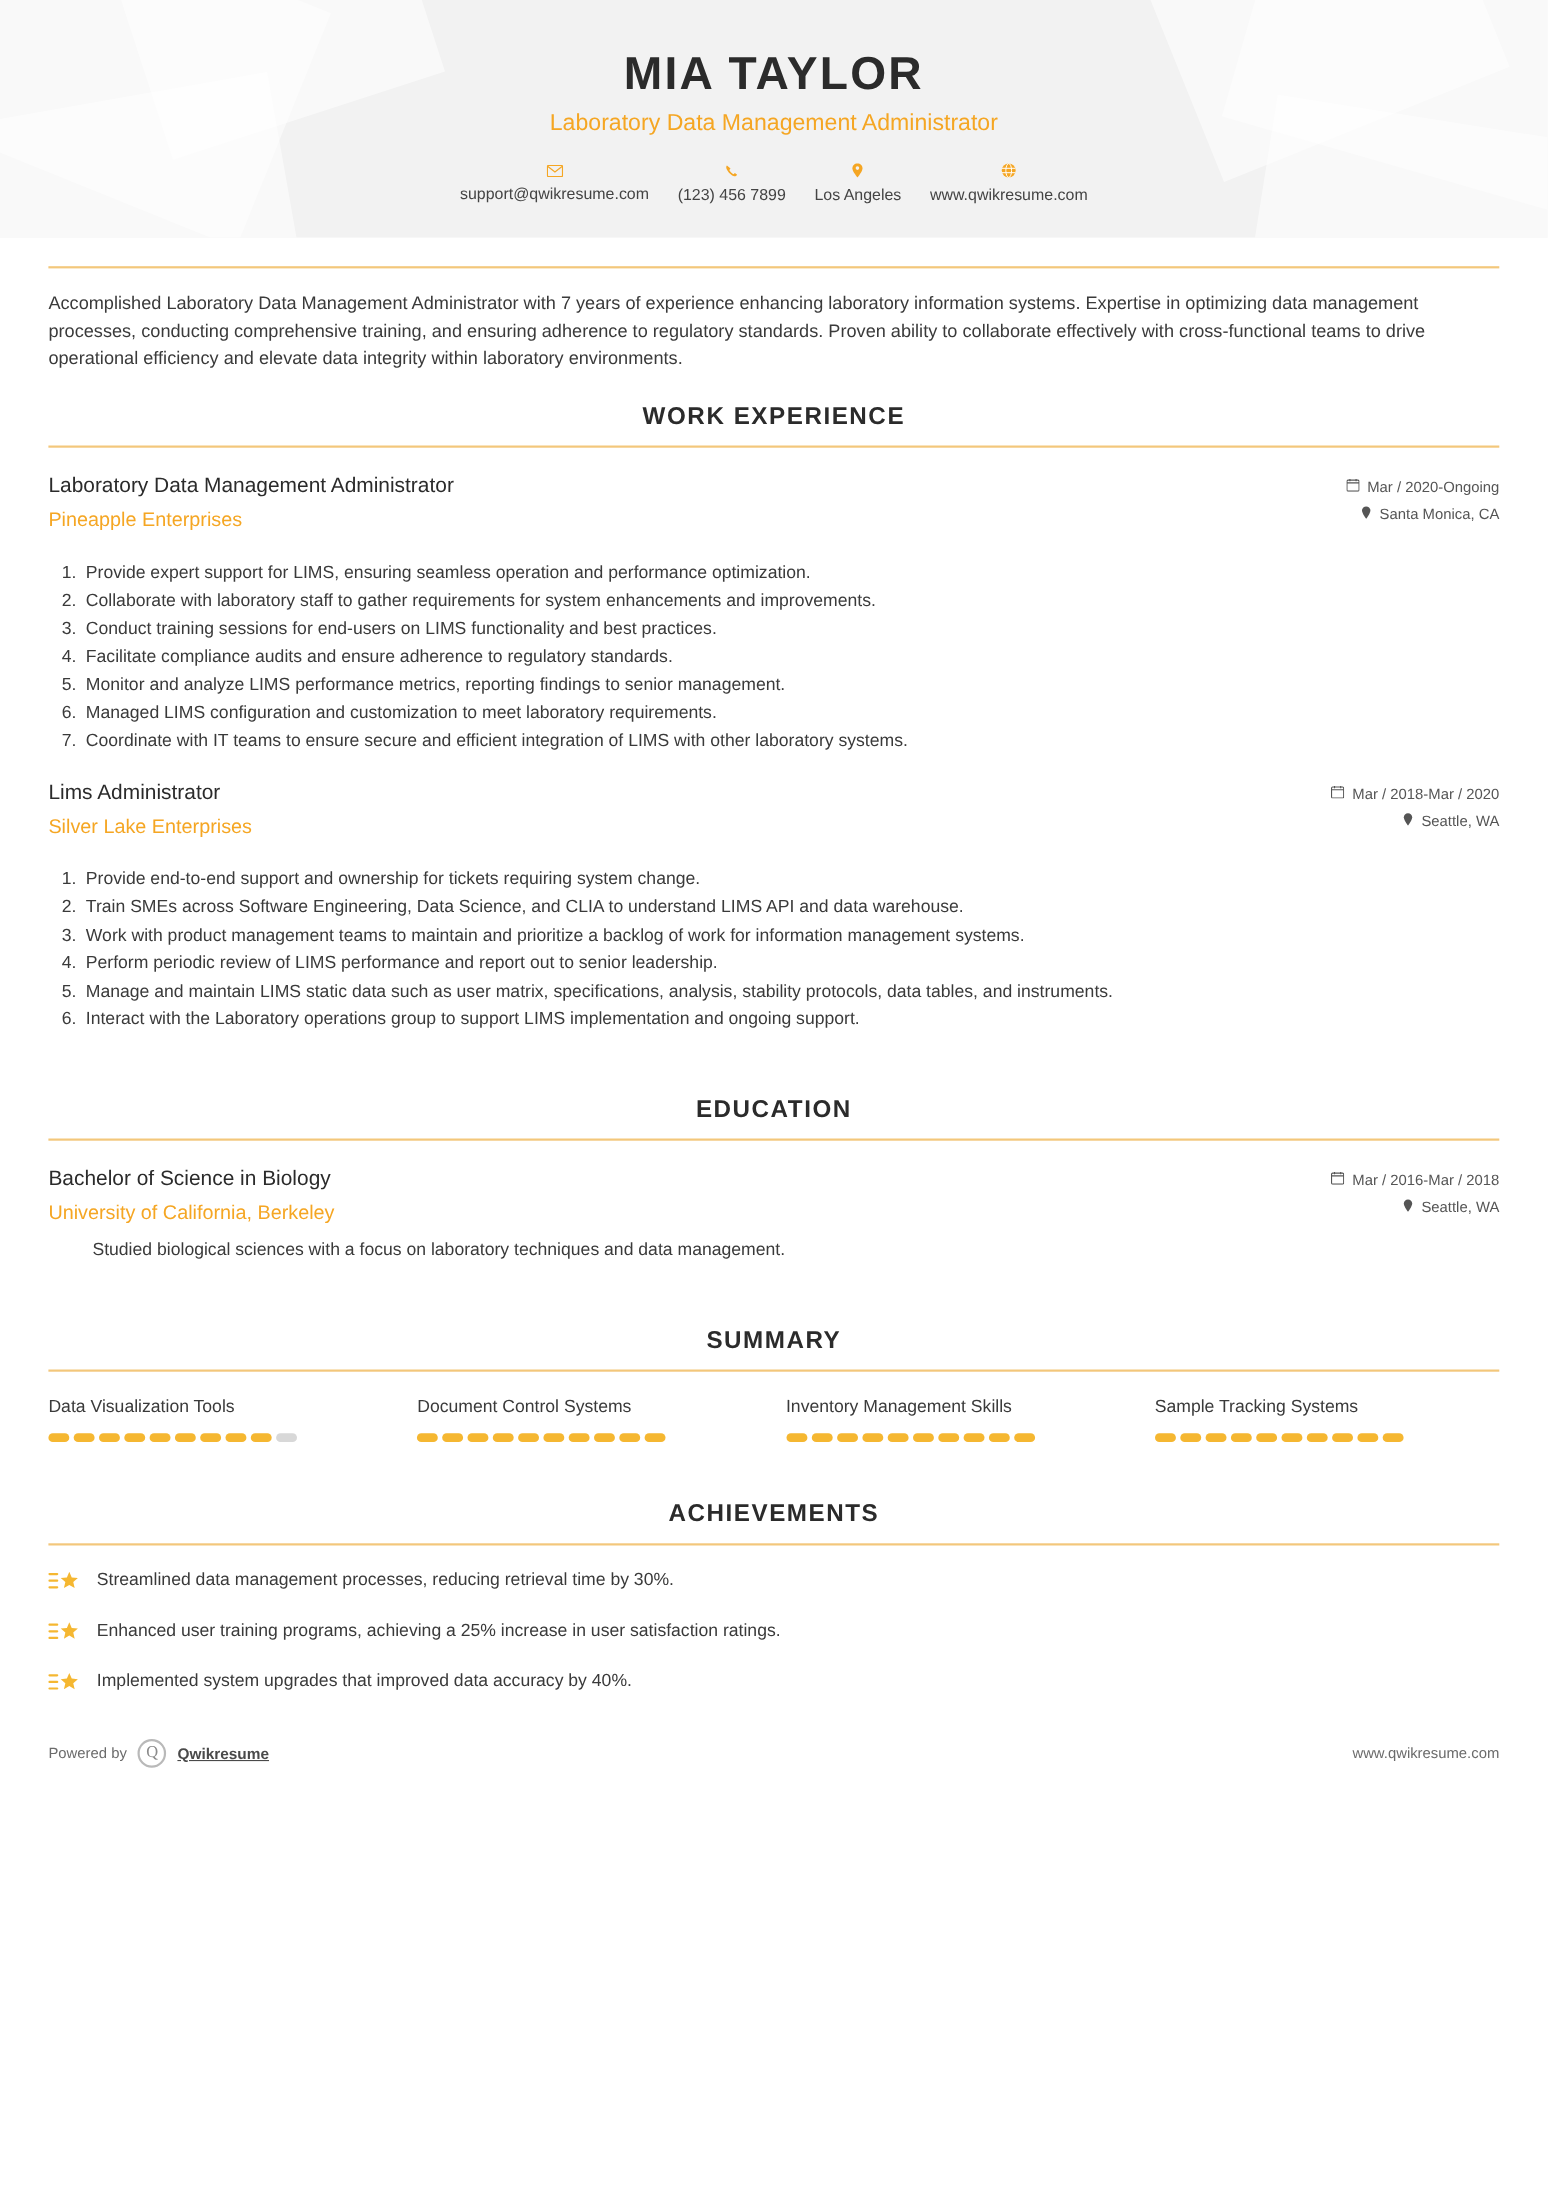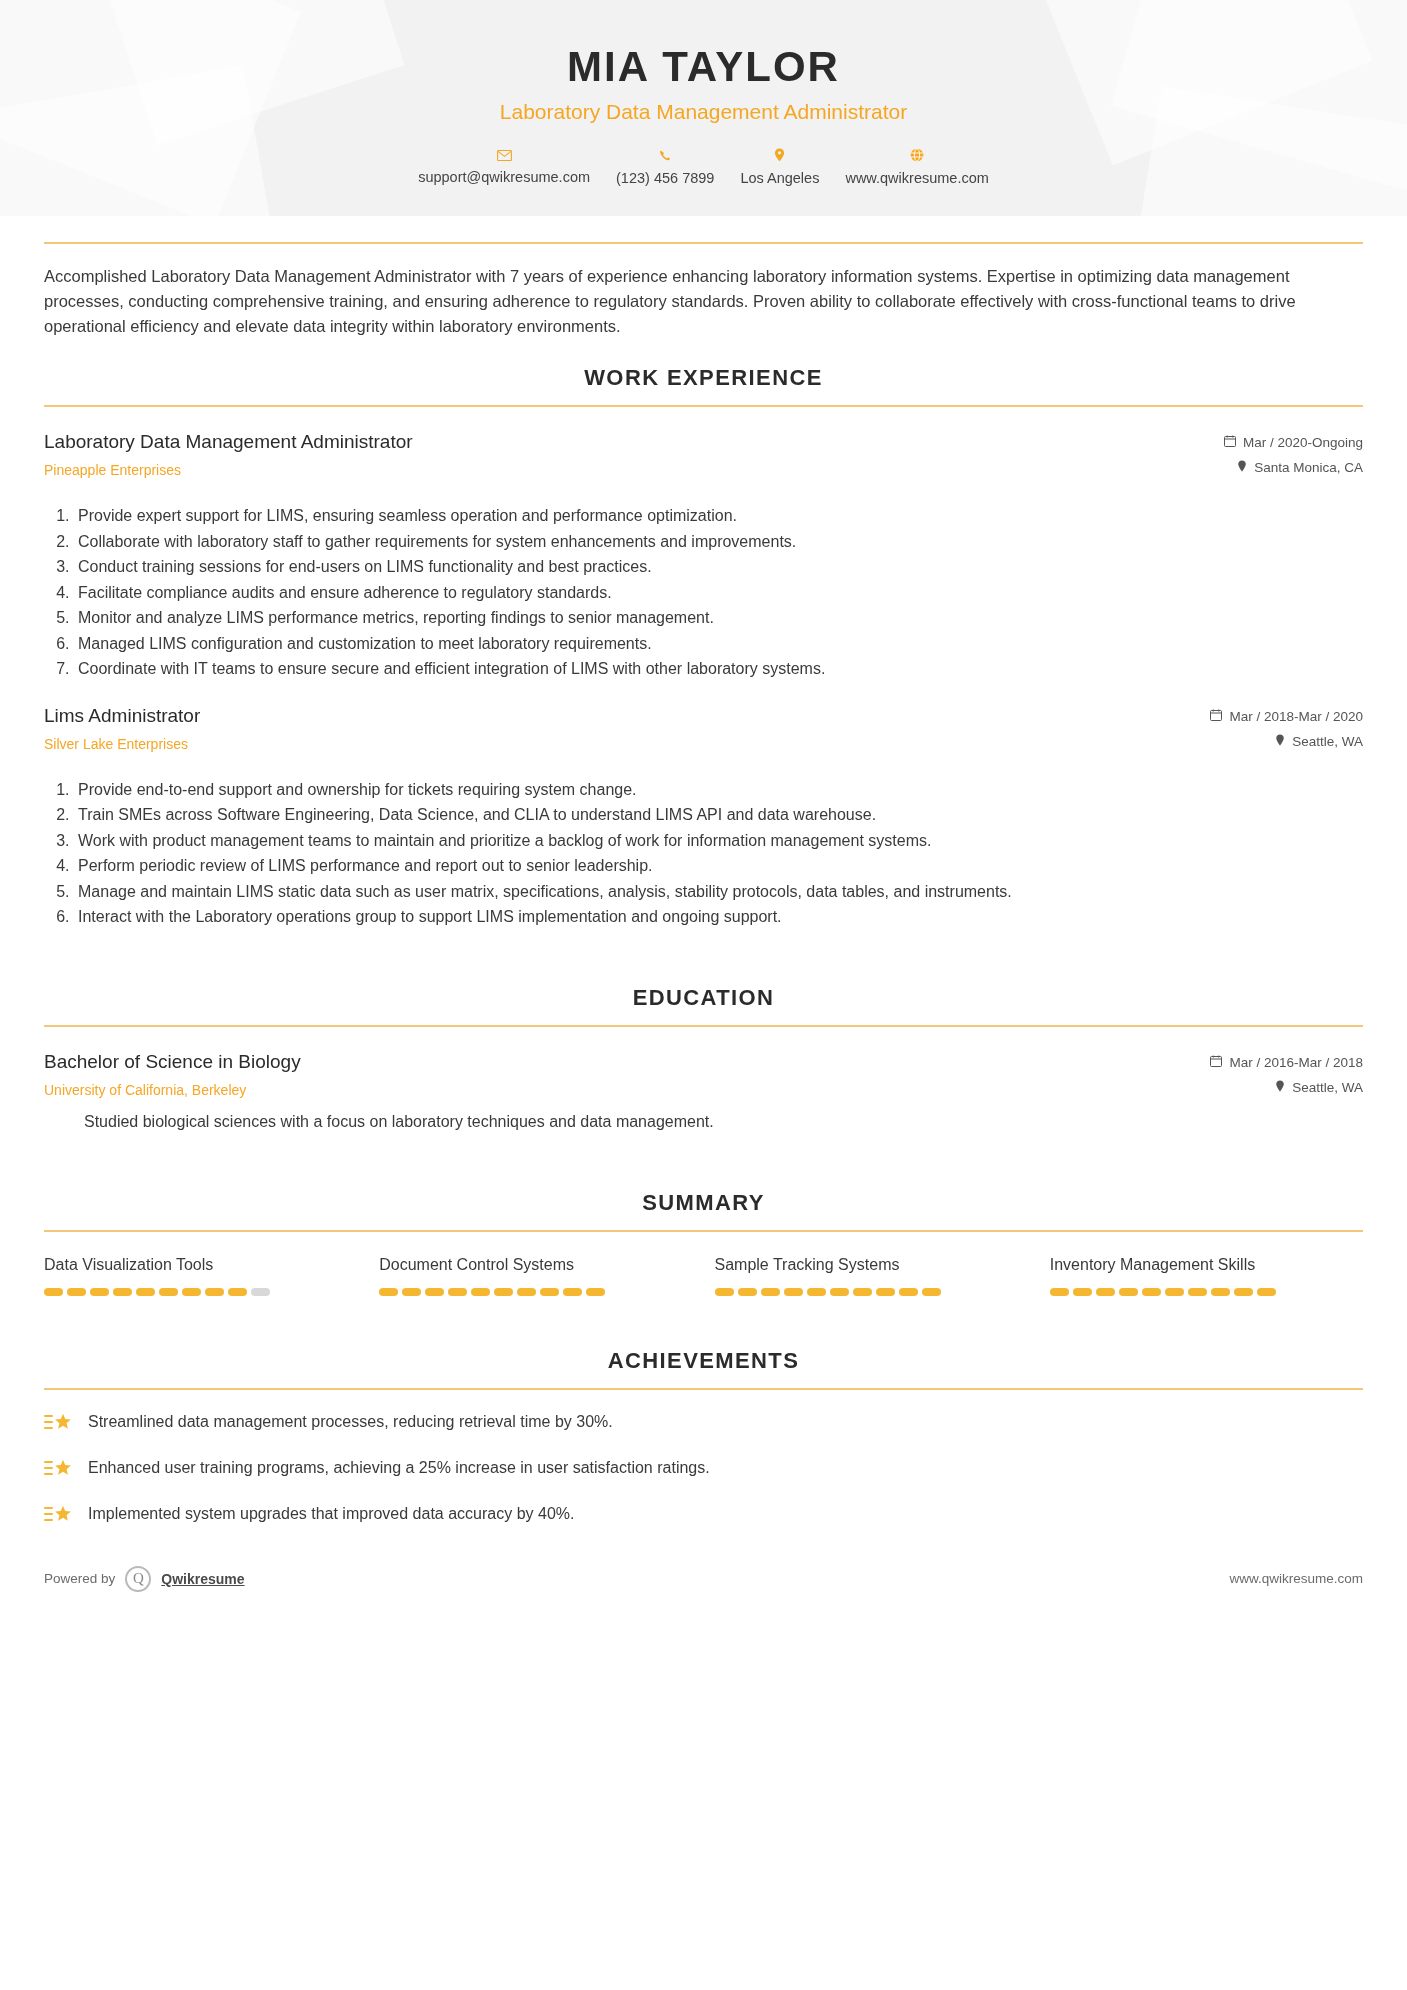--- a/index.html
+++ b/index.html
@@ -87,21 +87,21 @@
     line-height: 1.52;
     color: #3a3a3a;
     margin-top: 20px;
   }
 
   
   .entry { margin-top: 24px; }
   .entry-head { display: flex; justify-content: space-between; align-items: flex-start; }
   .entry-left { flex: 1 1 auto; }
   .entry-role { font-size: 19px; color: #2b2b2b; font-weight: 500; }
-  .entry-company { font-size: 14px; color: #f5a623; margin-top: 9px; }
+  .entry-company { font-size: 18px; color: #f5a623; margin-top: 9px; }
   .entry-right { text-align: right; padding-top: 4px; min-width: 230px; }
   .meta-line {
     display: flex;
     justify-content: flex-end;
     align-items: center;
     gap: 7px;
     font-size: 13.5px;
     color: #555555;
   }
   .meta-line + .meta-line { margin-top: 10px; }
@@ -370,36 +370,36 @@
               <span class="seg"></span>
               <span class="seg"></span>
               <span class="seg"></span>
               <span class="seg"></span>
               <span class="seg"></span>
               <span class="seg"></span>
               <span class="seg"></span>
             </div>
         </div>
         <div>
+          <div class="skill-name">Inventory Management Skills</div>
+          <div class="skill-bar">
+              <span class="seg"></span>
+              <span class="seg"></span>
+              <span class="seg"></span>
+              <span class="seg"></span>
+              <span class="seg"></span>
+              <span class="seg"></span>
+              <span class="seg"></span>
+              <span class="seg"></span>
+              <span class="seg"></span>
+              <span class="seg"></span>
+            </div>
+        </div>
+        <div>
           <div class="skill-name">Sample Tracking Systems</div>
-          <div class="skill-bar">
-              <span class="seg"></span>
-              <span class="seg"></span>
-              <span class="seg"></span>
-              <span class="seg"></span>
-              <span class="seg"></span>
-              <span class="seg"></span>
-              <span class="seg"></span>
-              <span class="seg"></span>
-              <span class="seg"></span>
-              <span class="seg"></span>
-            </div>
-        </div>
-        <div>
-          <div class="skill-name">Inventory Management Skills</div>
           <div class="skill-bar">
               <span class="seg"></span>
               <span class="seg"></span>
               <span class="seg"></span>
               <span class="seg"></span>
               <span class="seg"></span>
               <span class="seg"></span>
               <span class="seg"></span>
               <span class="seg"></span>
               <span class="seg"></span>

